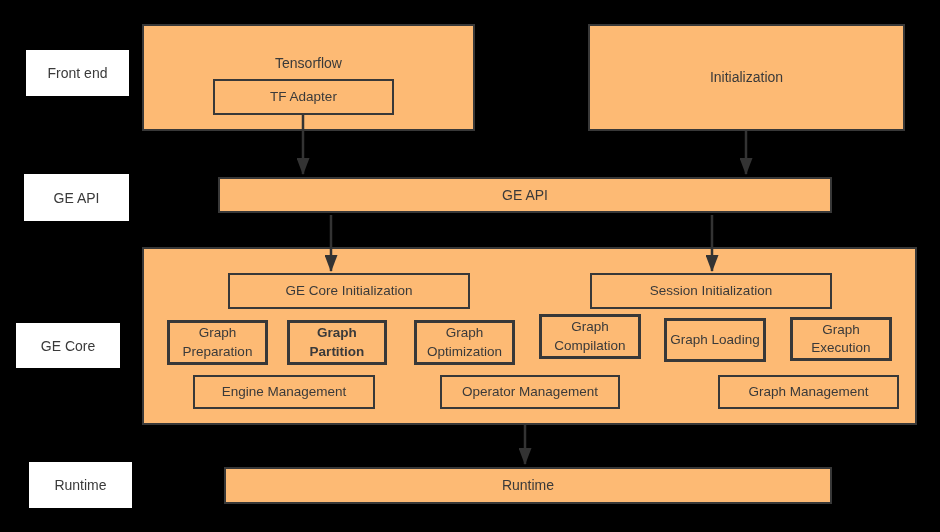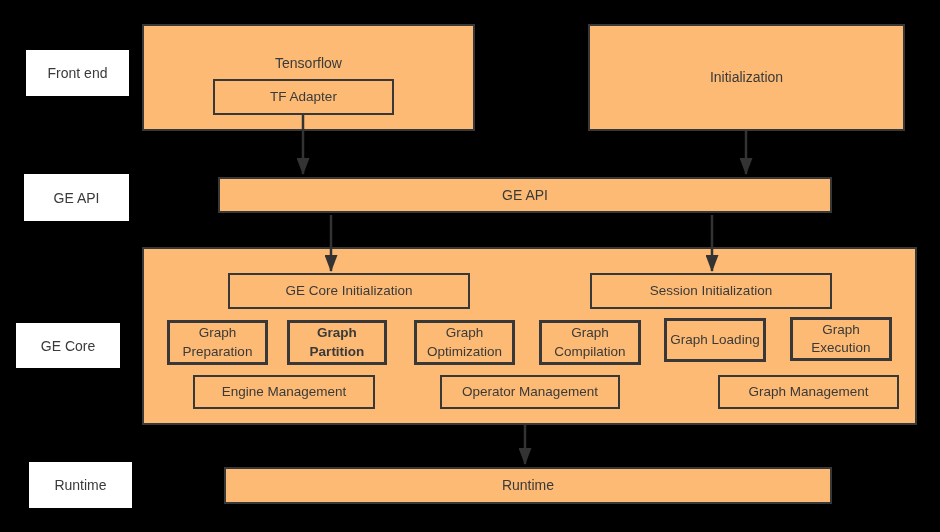--- a/index.html
+++ b/index.html
@@ -97,21 +97,21 @@
 
     <div class="node row2" style="left:23px; top:71px; width:101px; height:45px;">
       <span>Graph Preparation</span>
     </div>
     <div class="node row2" style="left:143px; top:71px; width:100px; height:45px;font-weight:bold;">
       <span>Graph Partition</span>
     </div>
     <div class="node row2" style="left:270px; top:71px; width:101px; height:45px;">
       <span>Graph Optimization</span>
     </div>
-    <div class="node row2" style="left:395px; top:71px; width:102px; height:45px;">
+    <div class="node row2" style="left:395px; top:65px; width:102px; height:45px;">
       <span>Graph Compilation</span>
     </div>
     <div class="node row2" style="left:520px; top:69px; width:102px; height:44px;">
       <span>Graph Loading</span>
     </div>
     <div class="node row2" style="left:646px; top:68px; width:102px; height:44px;">
       <span>Graph Execution</span>
     </div>
 
     <div class="node" style="left:49px; top:126px; width:182px; height:34px;">

